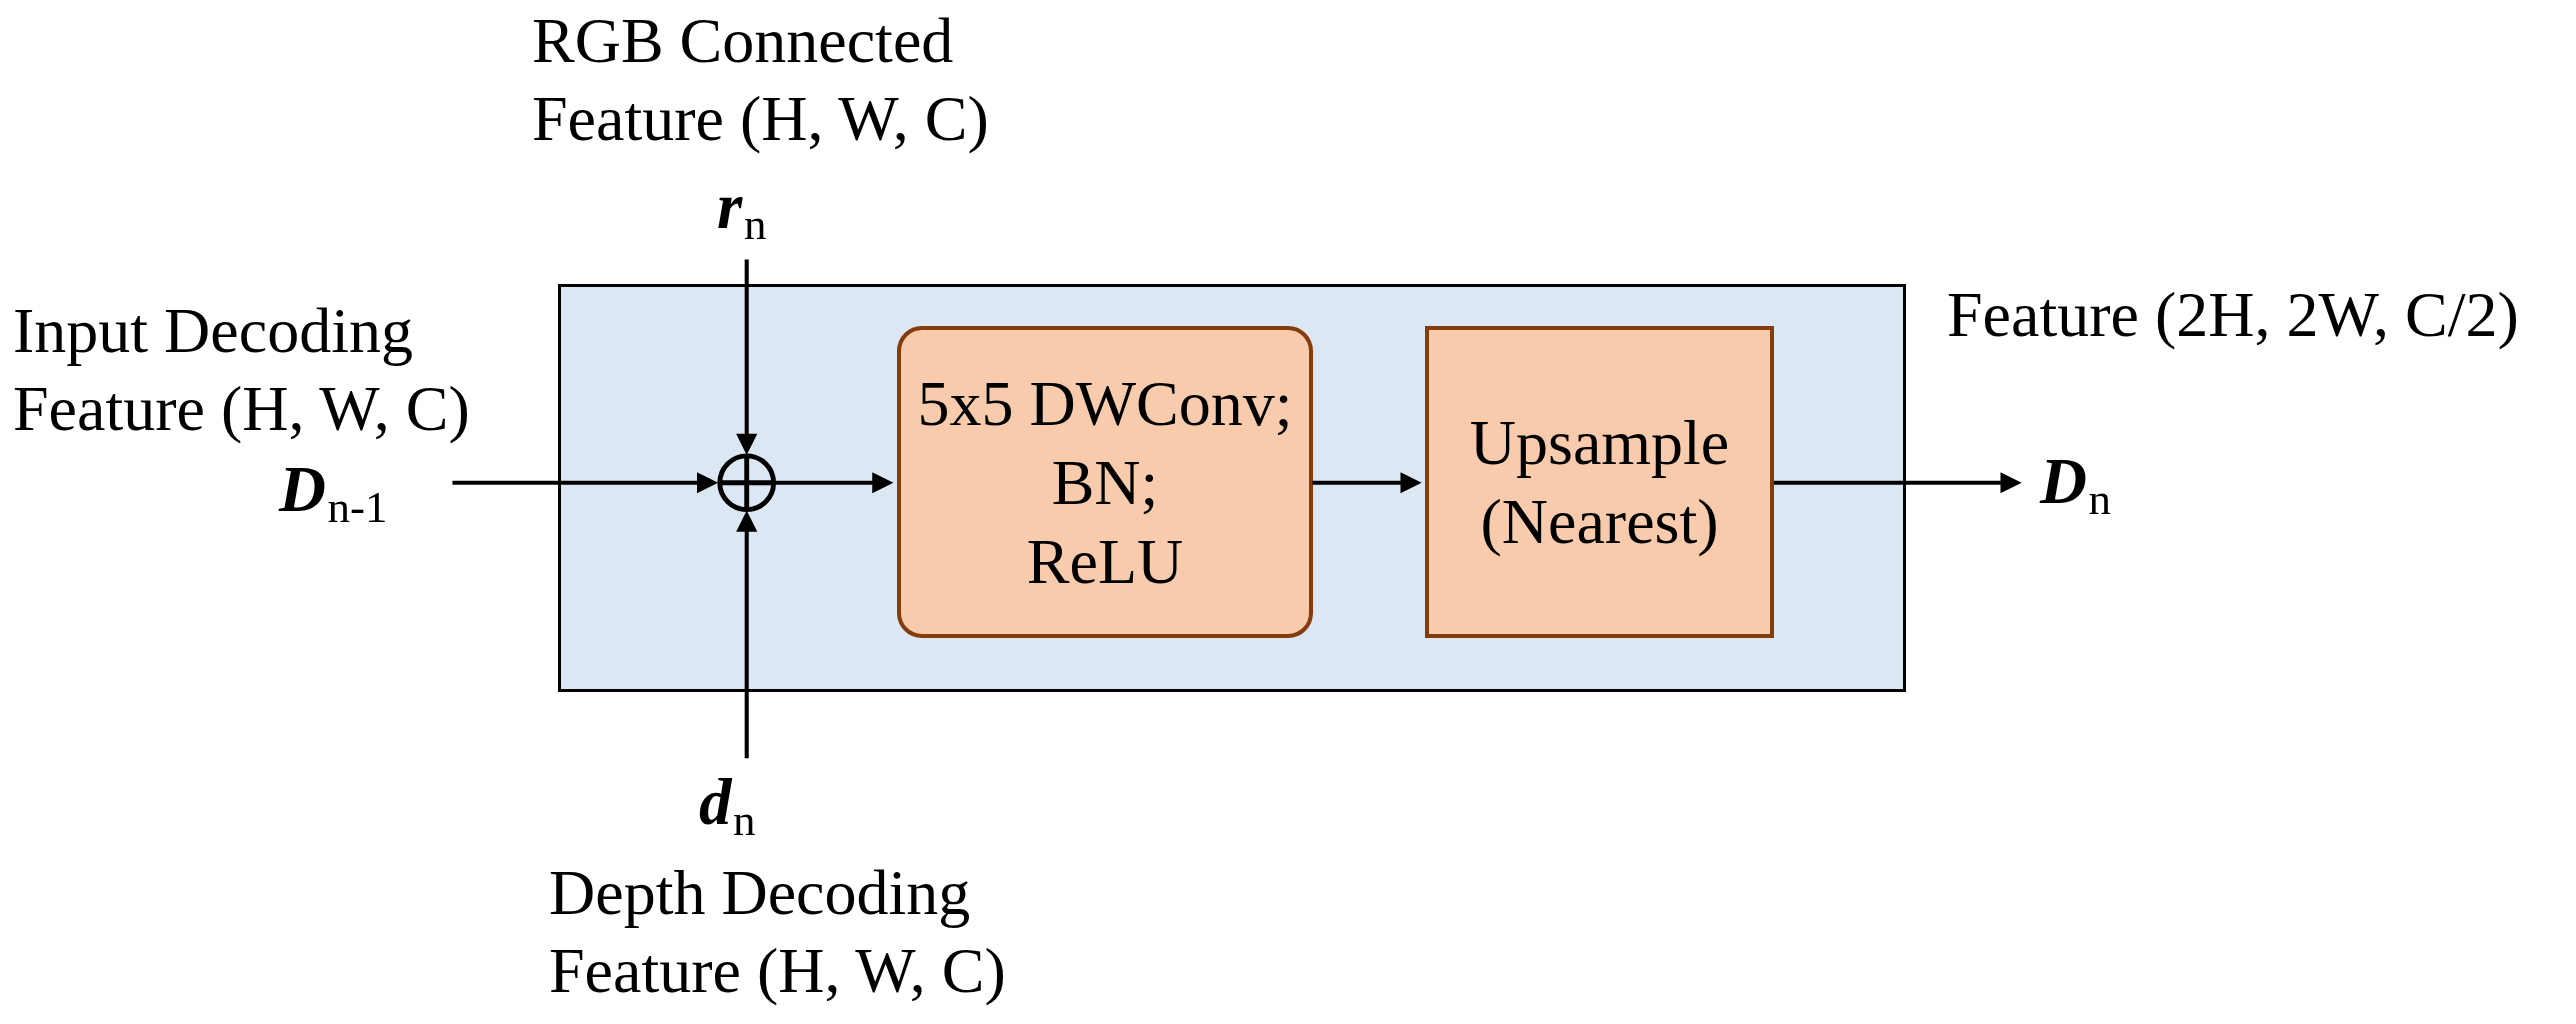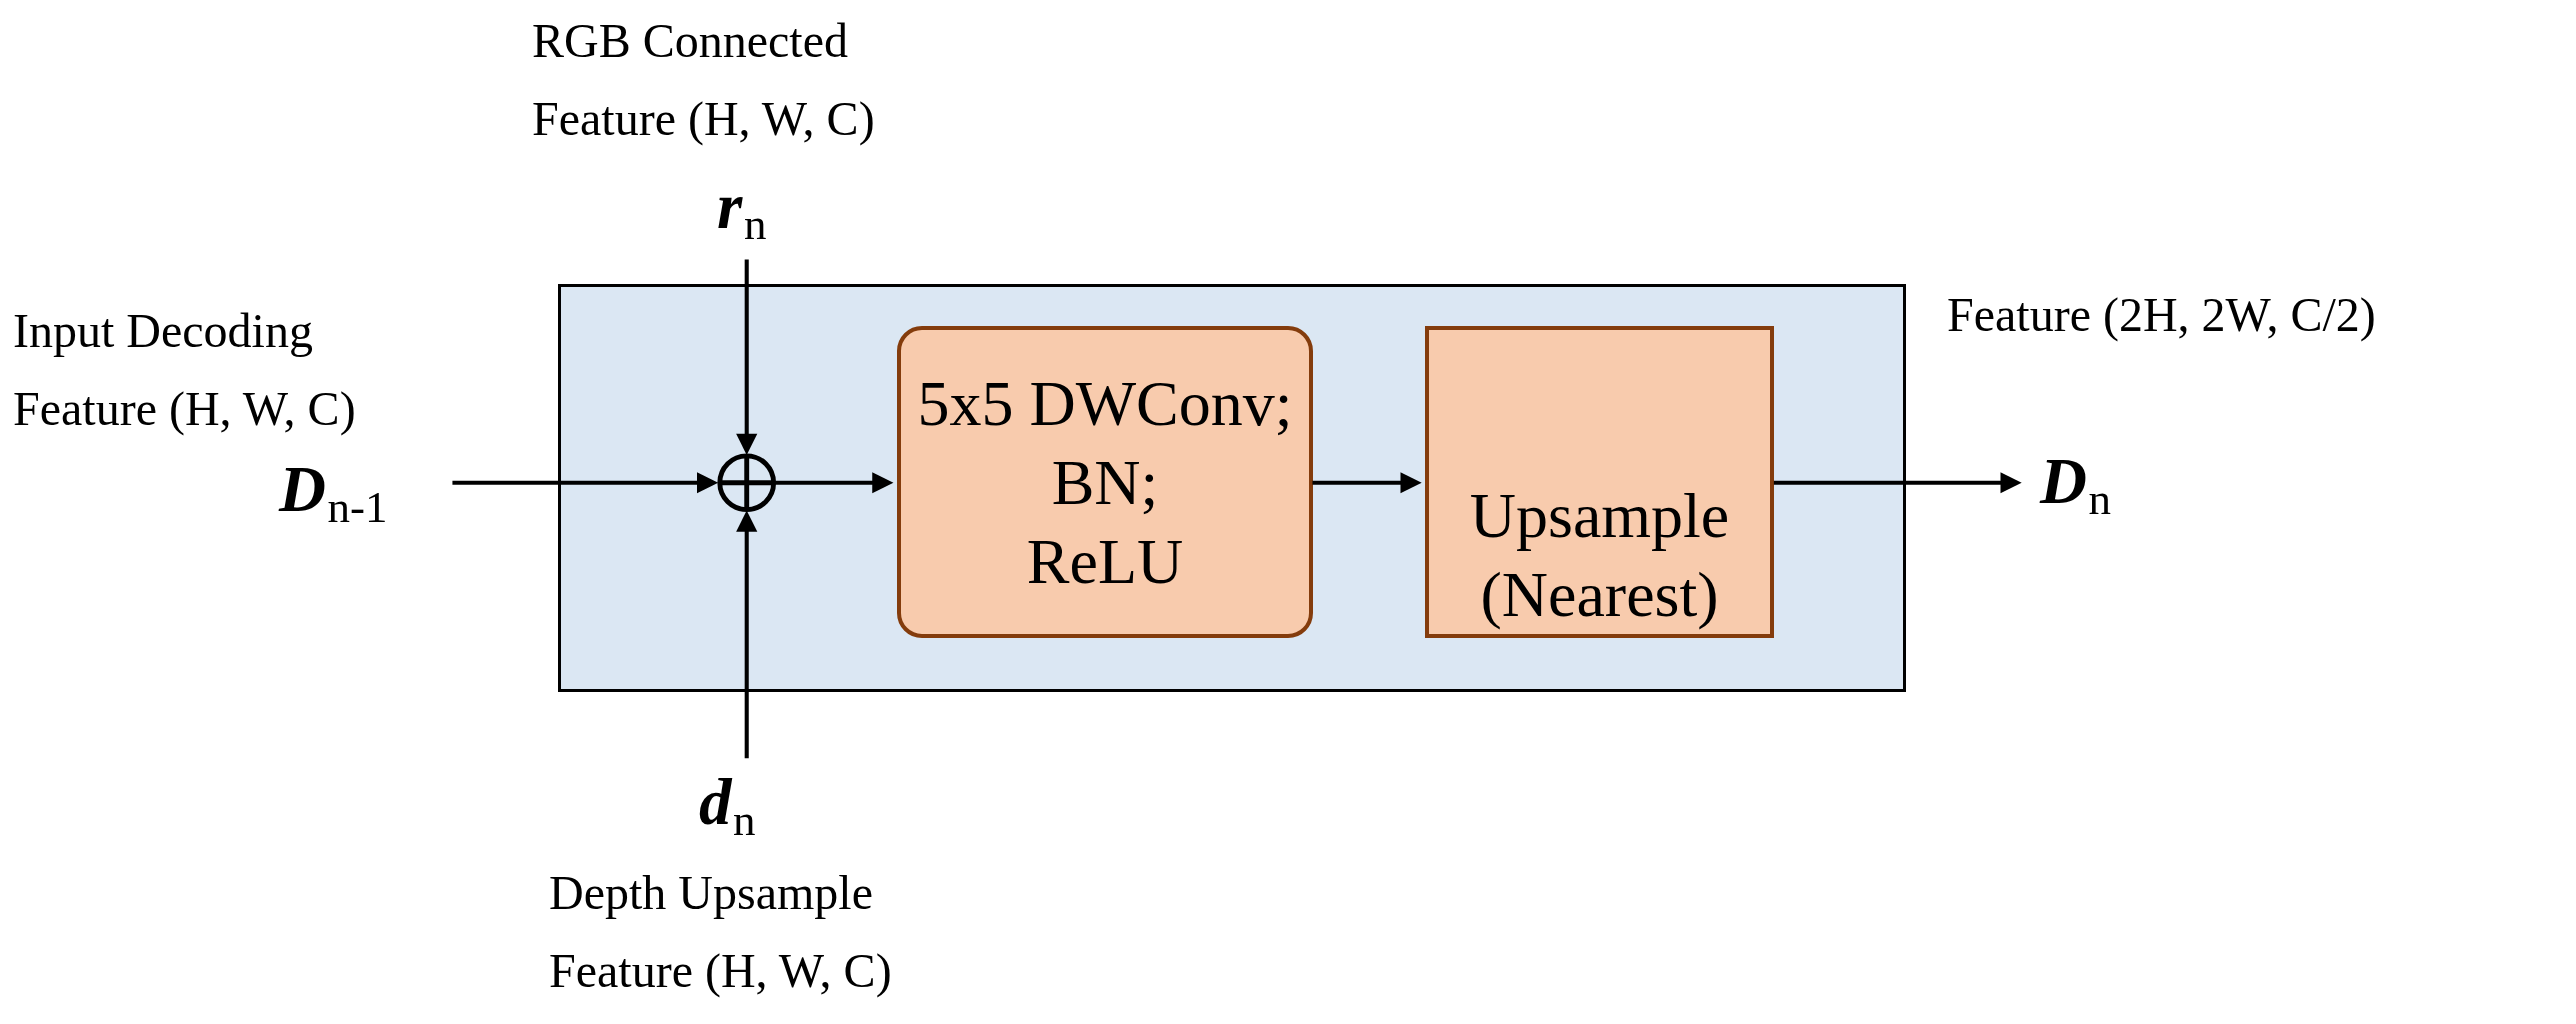--- a/index.html
+++ b/index.html
@@ -45,24 +45,24 @@
     flex-direction: column;
     justify-content: center;
     align-items: center;
     text-align: center;
     font-size: 64px;
     line-height: 79px;
     z-index: 2;
     white-space: nowrap;
   }
   .block-conv { left: 897px; top: 326px; width: 416px; height: 312px; border-radius: 25px; }
-  .block-upsample { left: 1425px; top: 326px; width: 349px; height: 312px; justify-content: flex-end; }
+  .block-upsample { left: 1425px; top: 326px; width: 349px; height: 312px; }
   .label {
     position: absolute;
-    font-size: 48px;
+    font-size: 64px;
     line-height: 78px;
     white-space: nowrap;
     z-index: 4;
   }
   .it { }
   .sym {
     position: absolute;
     font-size: 65px;
     line-height: 78px;
     font-weight: bold;
@@ -159,18 +159,18 @@
 
   <div class="sym sym-dout">
     <span>D</span><sub>n</sub>
   </div>
 
   <div class="sym sym-d">
     <span>d</span><sub>n</sub>
   </div>
 
   <div class="label label-depth">
-    <div>Depth Upsample</div>
+    <div>Depth Decoding</div>
     <div><span>Feature </span><span class="it">(H, W, C)</span></div>
   </div>
 
 </div>
 
 
 </body></html>

